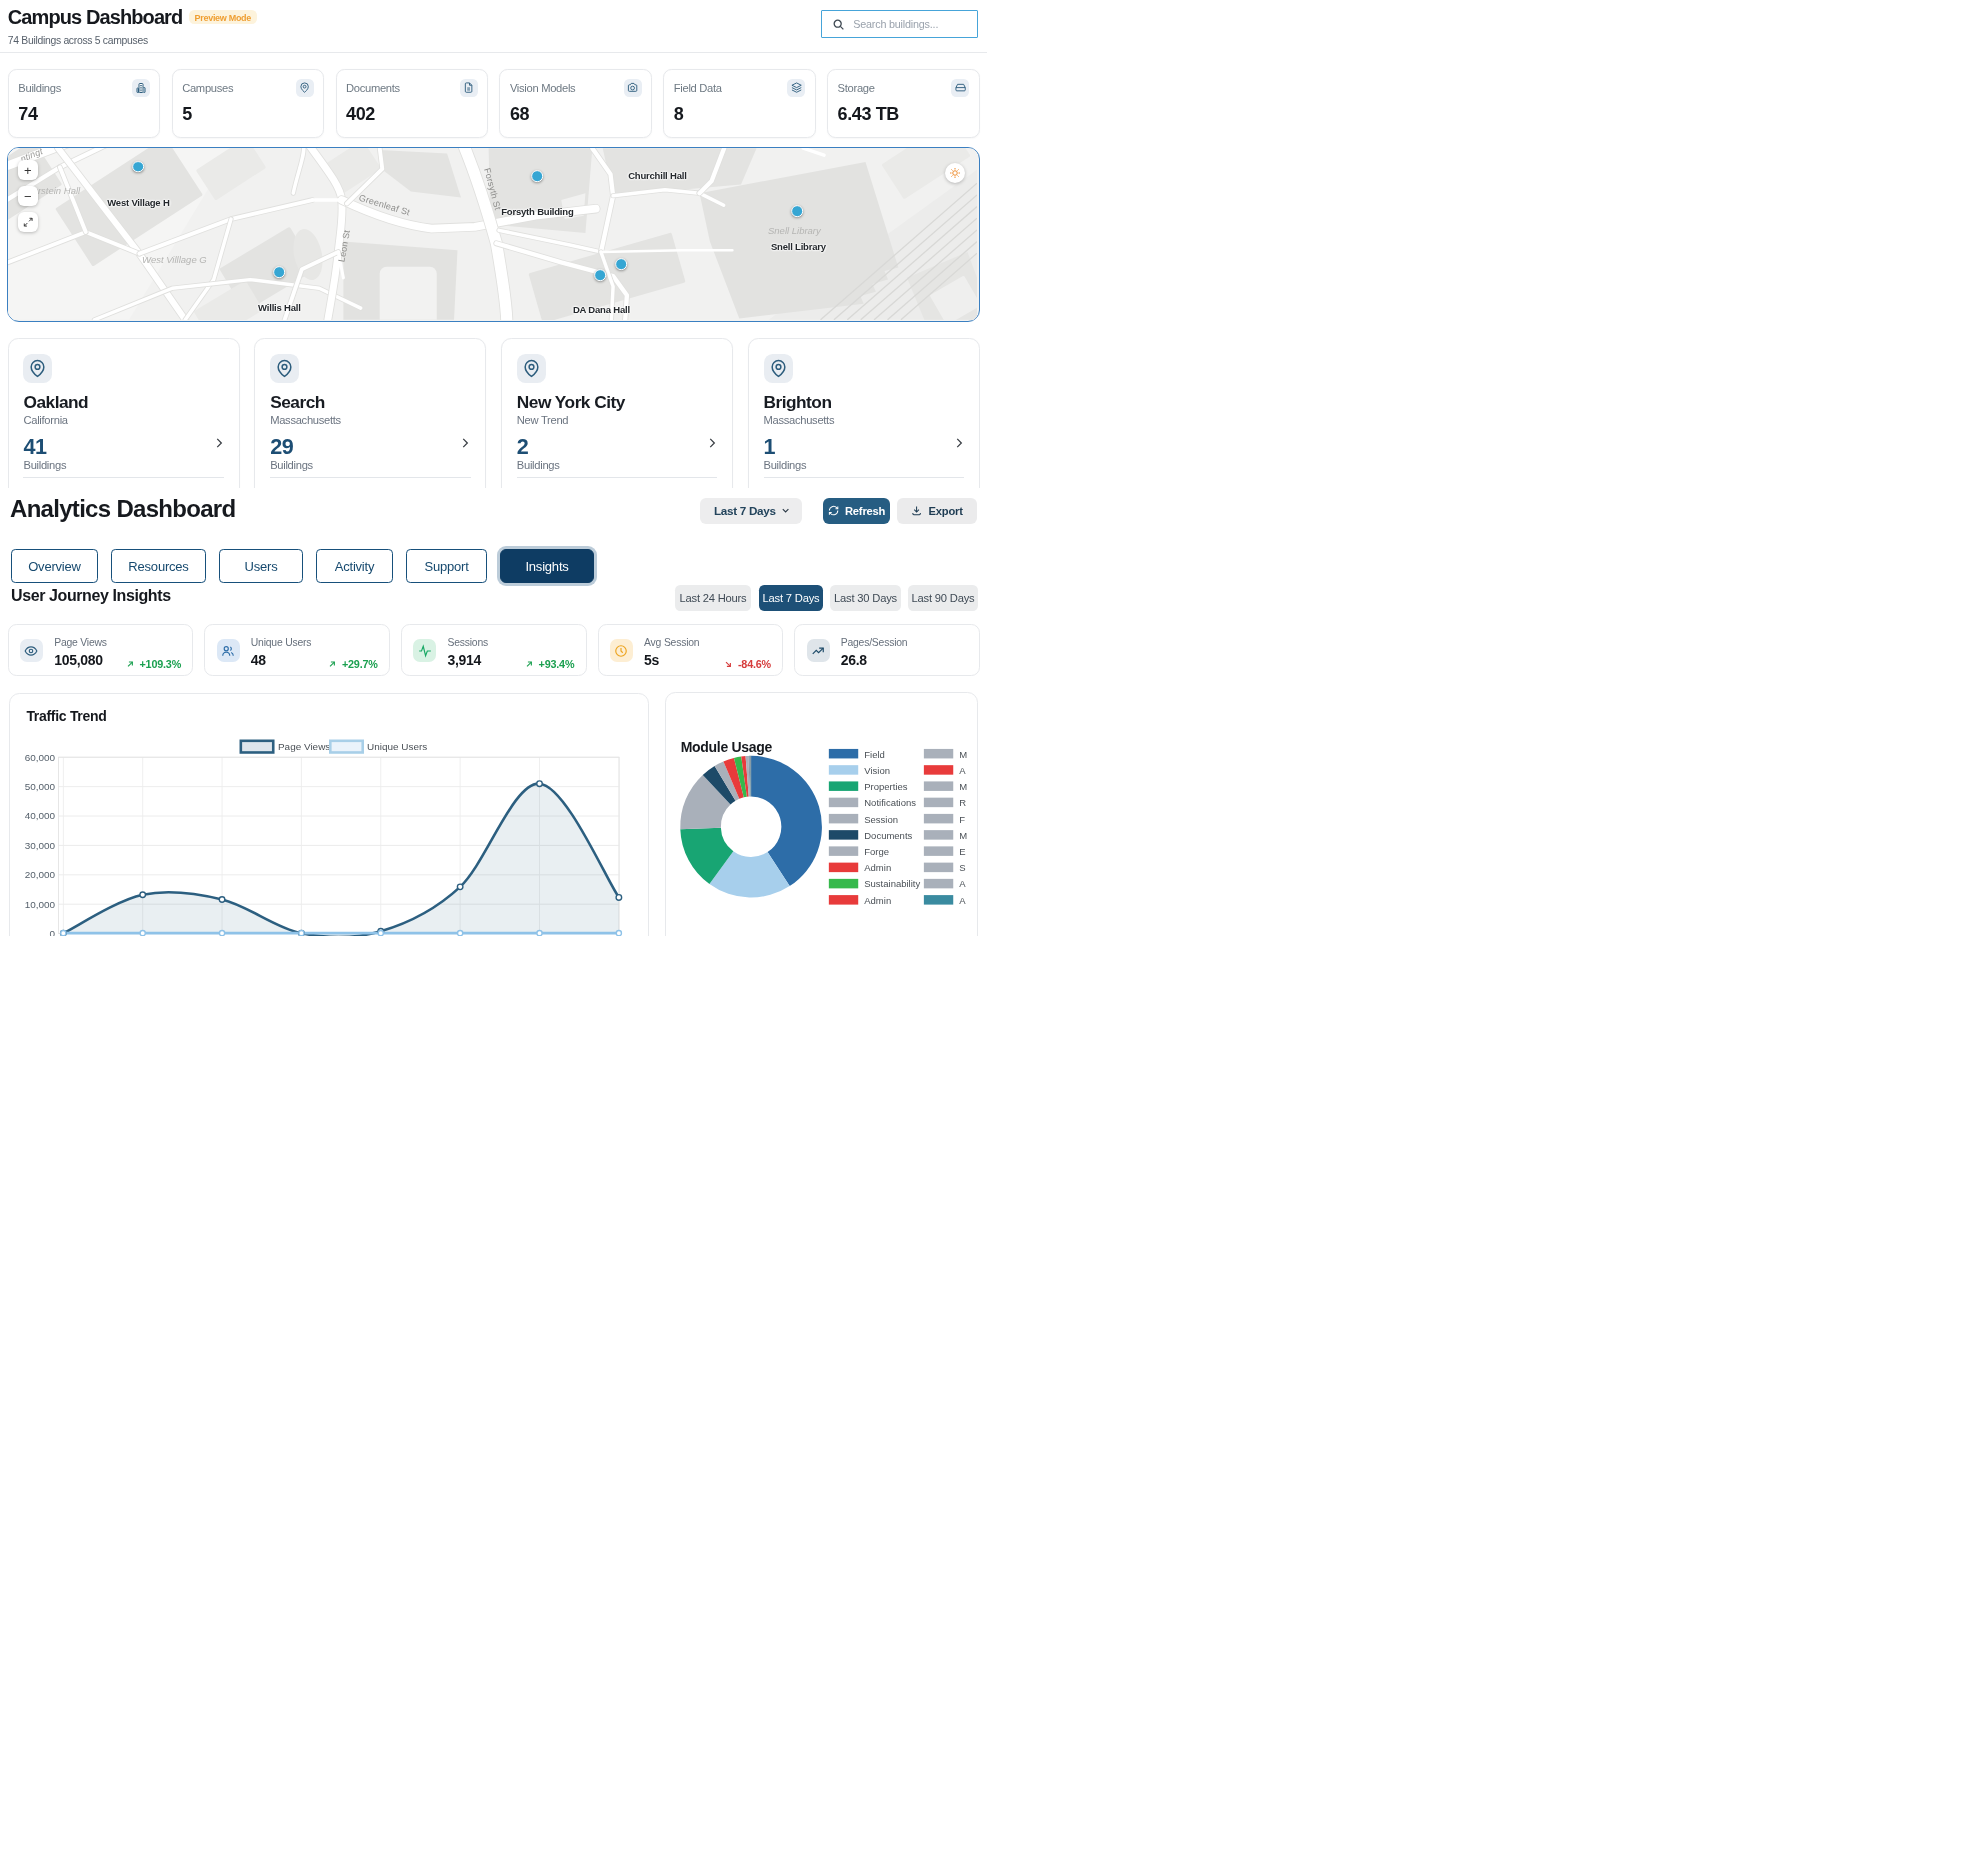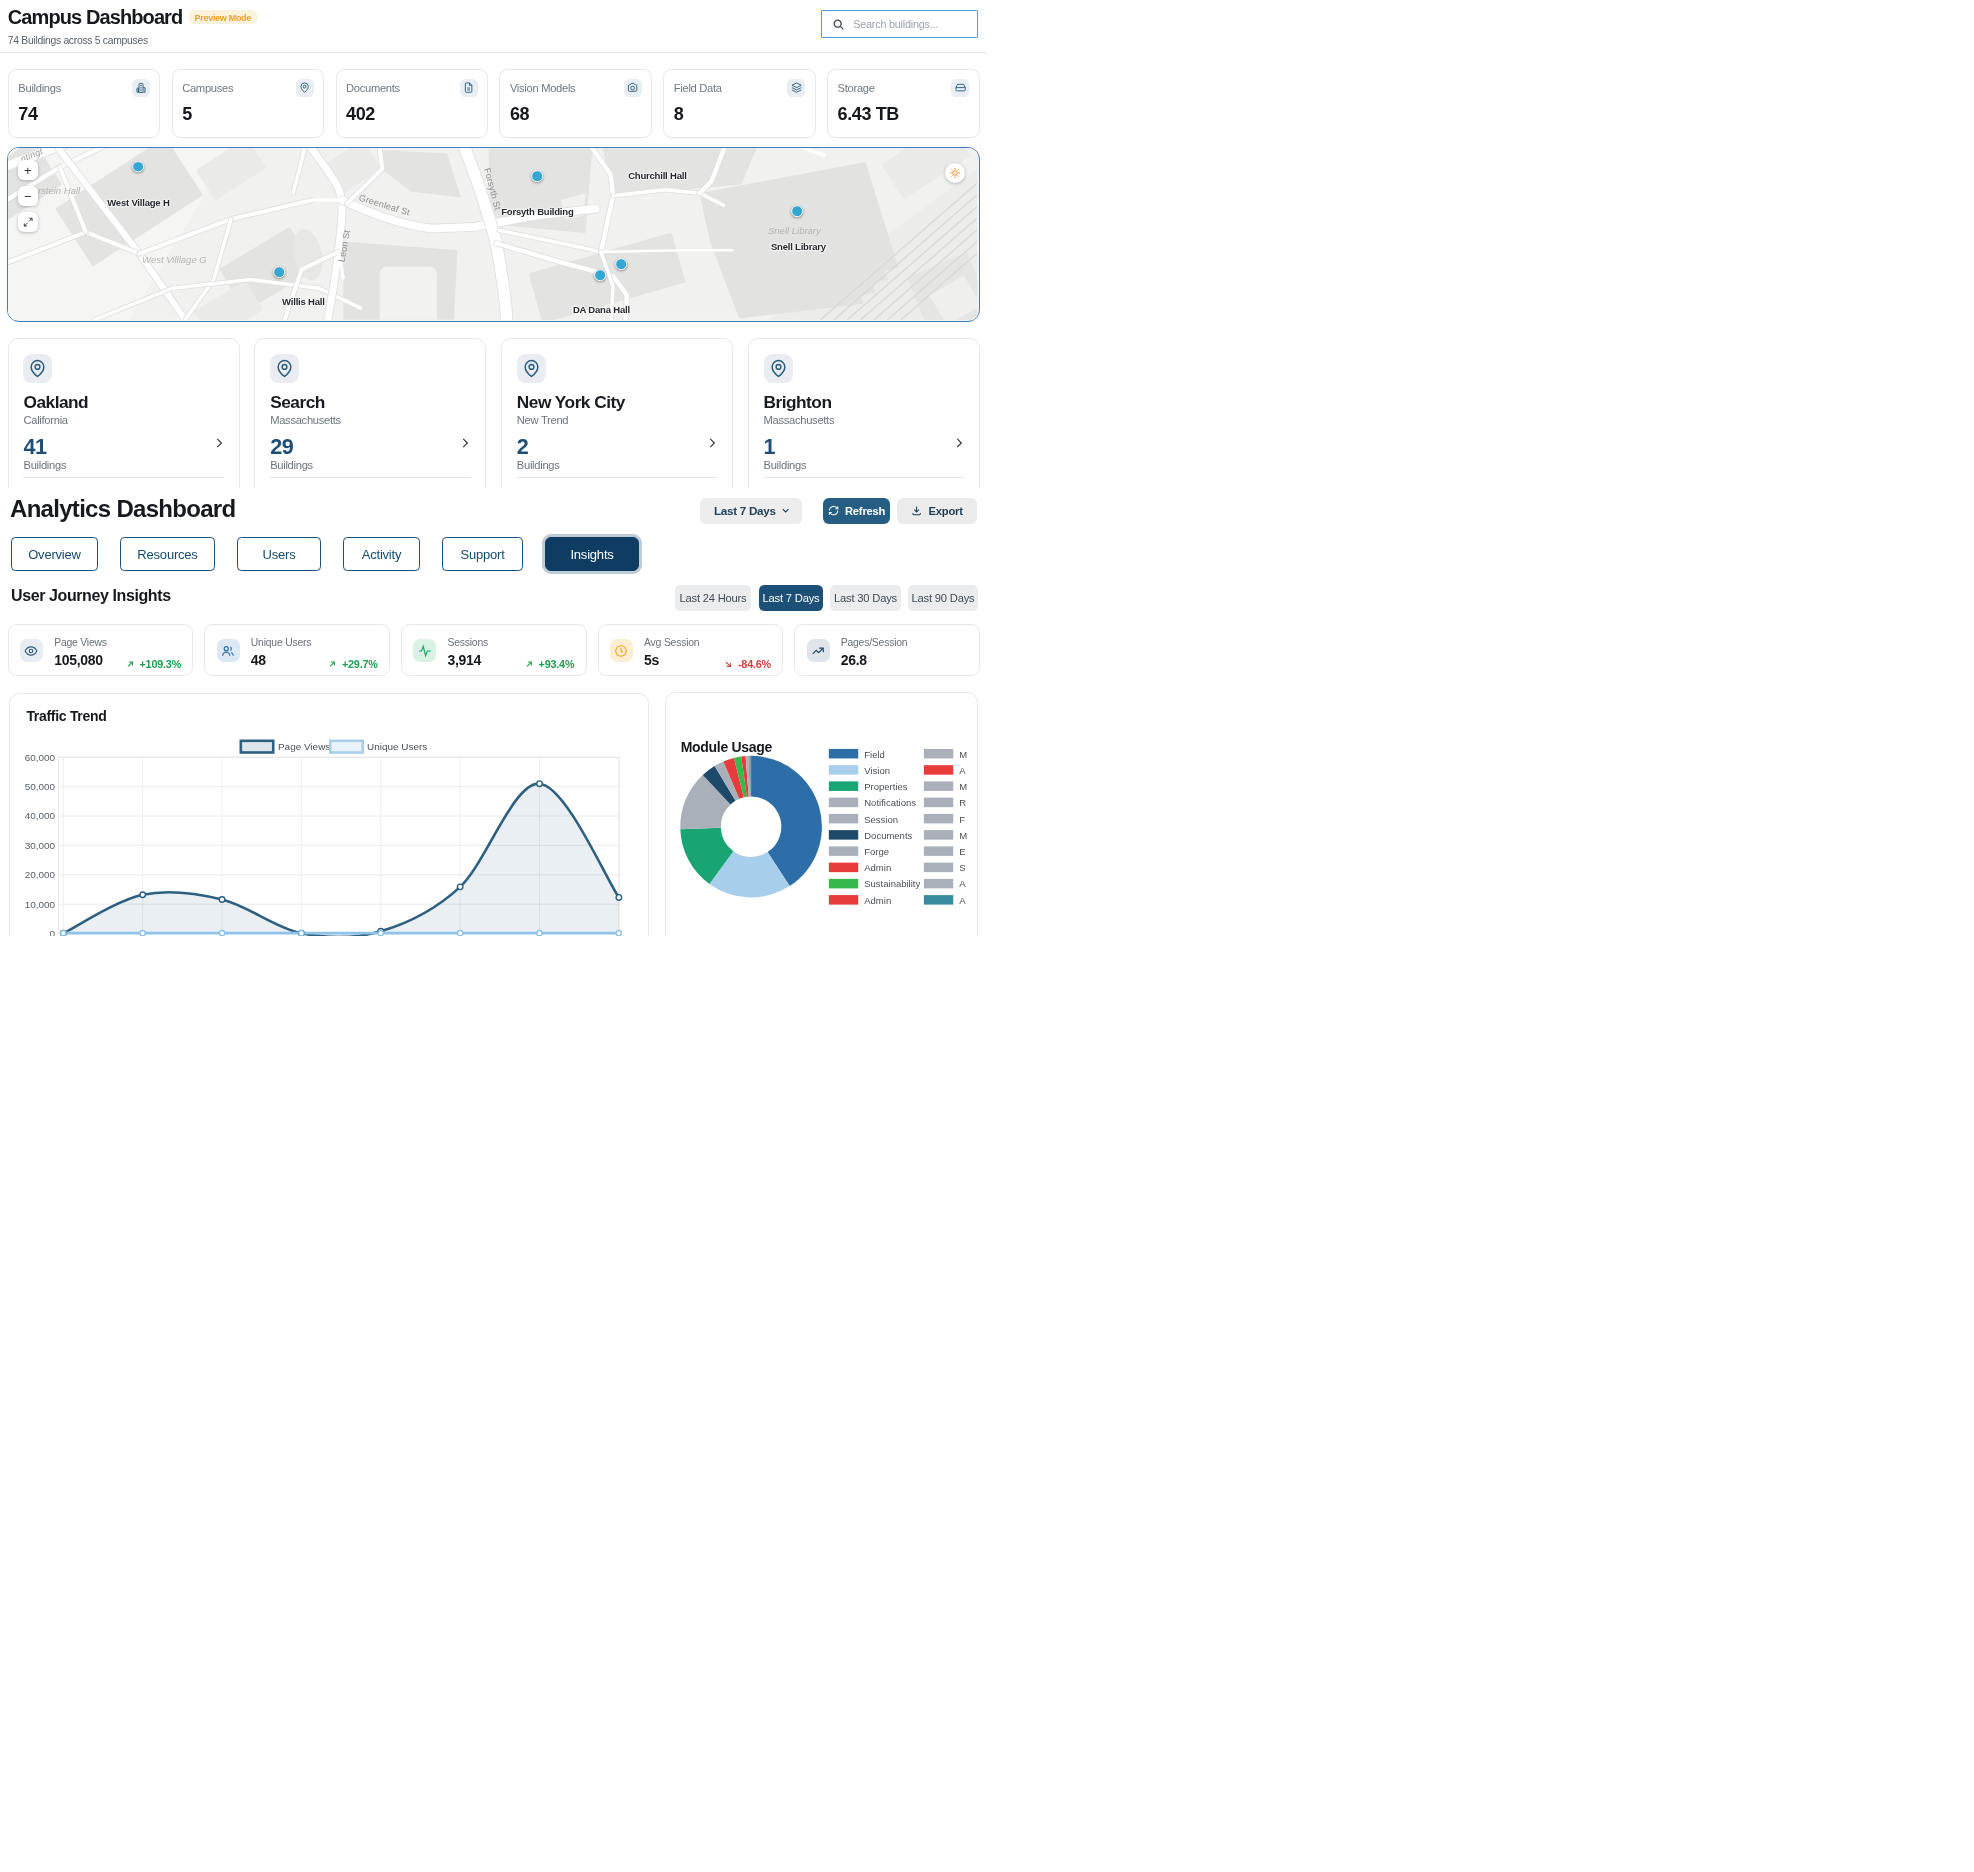--- a/index.html
+++ b/index.html
@@ -45,21 +45,21 @@
 .ccard .div { position:absolute; left:14.7px; right:14.7px; top:138px; height:0.9px; background:#e3e6ea; }
 
 
 .ah { position:absolute; left:10px; top:495px; font-size:24px; font-weight:bold; color:#16191e; letter-spacing:-0.7px; }
 .sel { position:absolute; left:700px; top:498px; width:102px; height:25.5px; background:#ededee; border-radius:6px; display:flex; align-items:center; justify-content:space-between; padding:0 10.4px 0 14px; }
 .sel span { font-size:11.7px; color:#23445c; font-weight:bold; letter-spacing:-0.3px;}
 .btn-refresh { position:absolute; left:823px; top:498px; width:67px; height:25.5px; background:#265d82; border-radius:6px; display:flex; align-items:center; justify-content:center; gap:6px; color:#fff; font-size:11.2px; font-weight:bold; letter-spacing:-0.2px;}
 .btn-export { position:absolute; left:897px; top:498px; width:80px; height:25.5px; background:#ebebec; border-radius:6px; display:flex; align-items:center; justify-content:center; gap:6px; color:#1d3b52; font-size:11.2px; font-weight:bold; letter-spacing:-0.2px;}
 
 
-.tabs { position:absolute; left:11px; top:537px; display:flex; gap:22px;justify-content:space-between; }
+.tabs { position:absolute; left:11px; top:549px; display:flex; gap:13px;justify-content:space-between; }
 .tab { height:34px; border:1.7px solid #17507b; border-radius:4.3px; background:#fff; color:#174a6f; font-size:13px; font-weight:400; display:flex; align-items:center; justify-content:center; letter-spacing:-0.2px;}
 .tab.active { background:#0e3c63; border-color:#0e3c63; color:#fff; box-shadow:0 0 0 3px #bcccd9; border-radius:6px;}
 
 
 .uji { position:absolute; left:11px; top:587px; font-size:16px; font-weight:bold; color:#16191e; letter-spacing:-0.4px; }
 .trange { position:absolute; top:585px; height:26px; border-radius:5.2px; font-size:11.2px; display:flex; align-items:center; justify-content:center; background:#ebeced; color:#3f4a55; letter-spacing:-0.2px;}
 .trange.active { background:#1d5077; color:#fff; }
 
 
 .mets { position:absolute; left:7.8px; top:624px; width:972px; display:grid; grid-template-columns:repeat(5,1fr); gap:11.2px; }
@@ -246,21 +246,21 @@
       <line x1="1017.5" y1="198.5" x2="1121" y2="108" stroke="#d8d8d6" stroke-width="1.5"></line>
       <line x1="1033" y1="198.5" x2="1121" y2="121.5" stroke="#d8d8d6" stroke-width="1.5"></line>
     </svg>
     <div class="mstreet" style="left:12px;top:1.7px;transform:rotate(-22deg);font-style:italic;color:#9a9a98">ntingt</div>
     <div class="mital" style="left:48px;top:42px;">urstein Hall</div>
     <div class="mital" style="left:166px;top:111px;">West Villlage G</div>
     <div class="mstreet" style="left:320px;top:93px;transform:rotate(-80deg);">Leon St</div>
     <div class="mstreet" style="left:350px;top:52px;transform:rotate(17deg);">Greenleaf St</div>
     <div class="mstreet" style="left:463px;top:36px;transform:rotate(75deg);">Forsyth St</div>
     <div class="mlabel" style="left:130px;top:54px;">West Village H</div>
-    <div class="mlabel" style="left:271px;top:153px;margin-left:24px;">Willis Hall</div>
+    <div class="mlabel" style="left:271px;top:159px;">Willis Hall</div>
     <div class="mlabel" style="left:649px;top:27px;">Churchill Hall</div>
     <div class="mlabel" style="left:529px;top:63px;">Forsyth Building</div>
     <div class="mlabel" style="left:593px;top:161px;">DA Dana Hall</div>
     <div class="mital" style="left:786px;top:82px;">Snell Library</div>
     <div class="mlabel" style="left:790px;top:98px;">Snell Library</div>
     <div class="marker" style="left:130px;top:18.6px;"></div>
     <div class="marker" style="left:271px;top:124px;"></div>
     <div class="marker" style="left:529px;top:28px;"></div>
     <div class="marker" style="left:592px;top:127px;"></div>
     <div class="marker" style="left:613px;top:116px;"></div>

